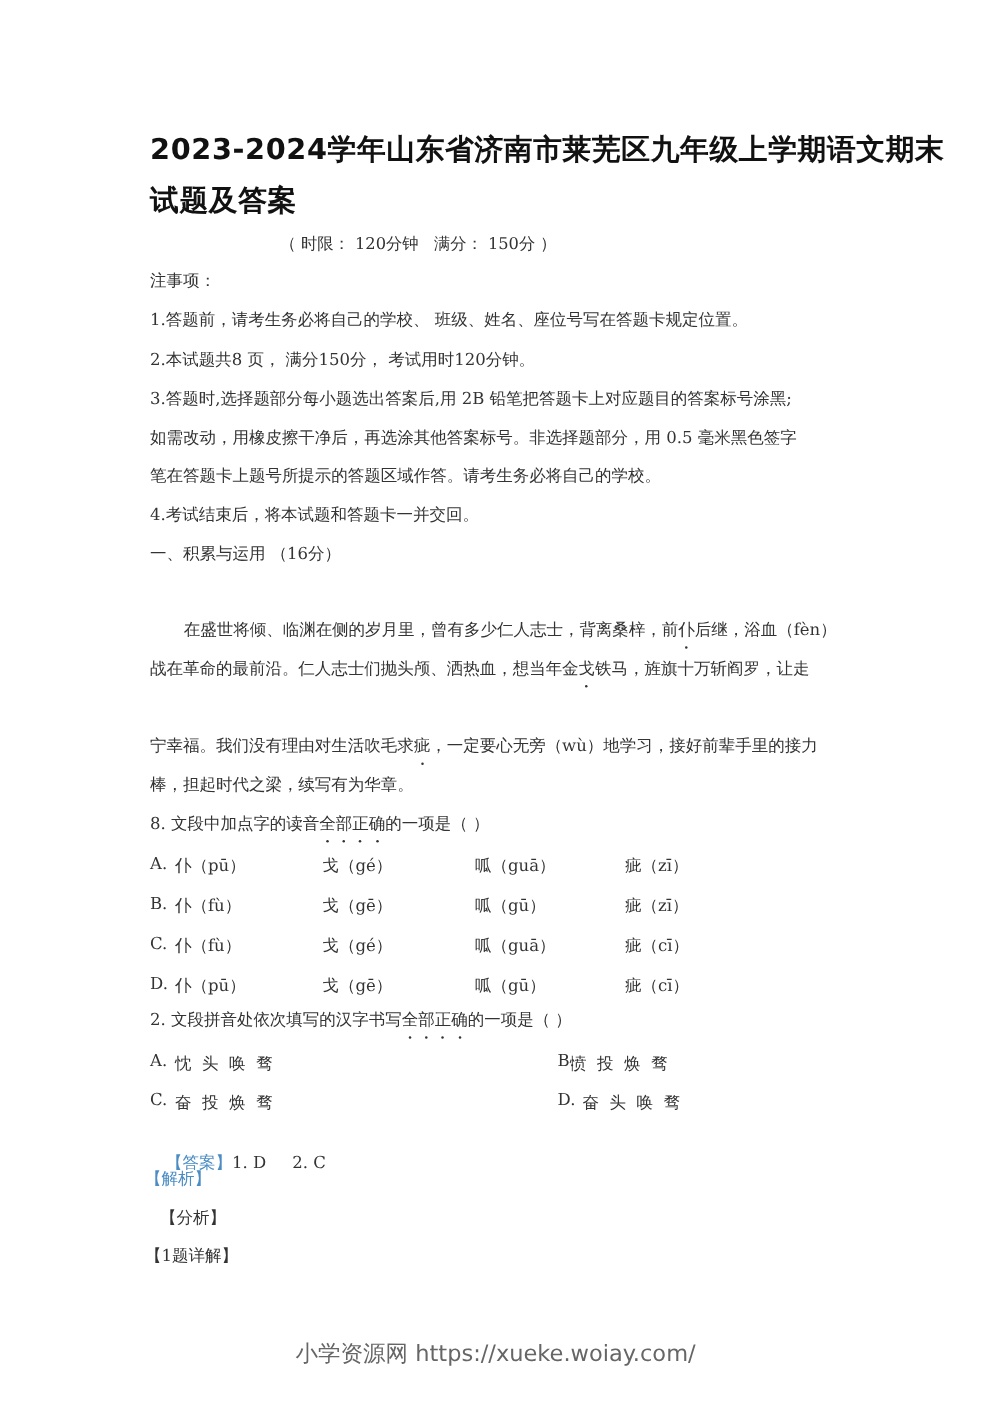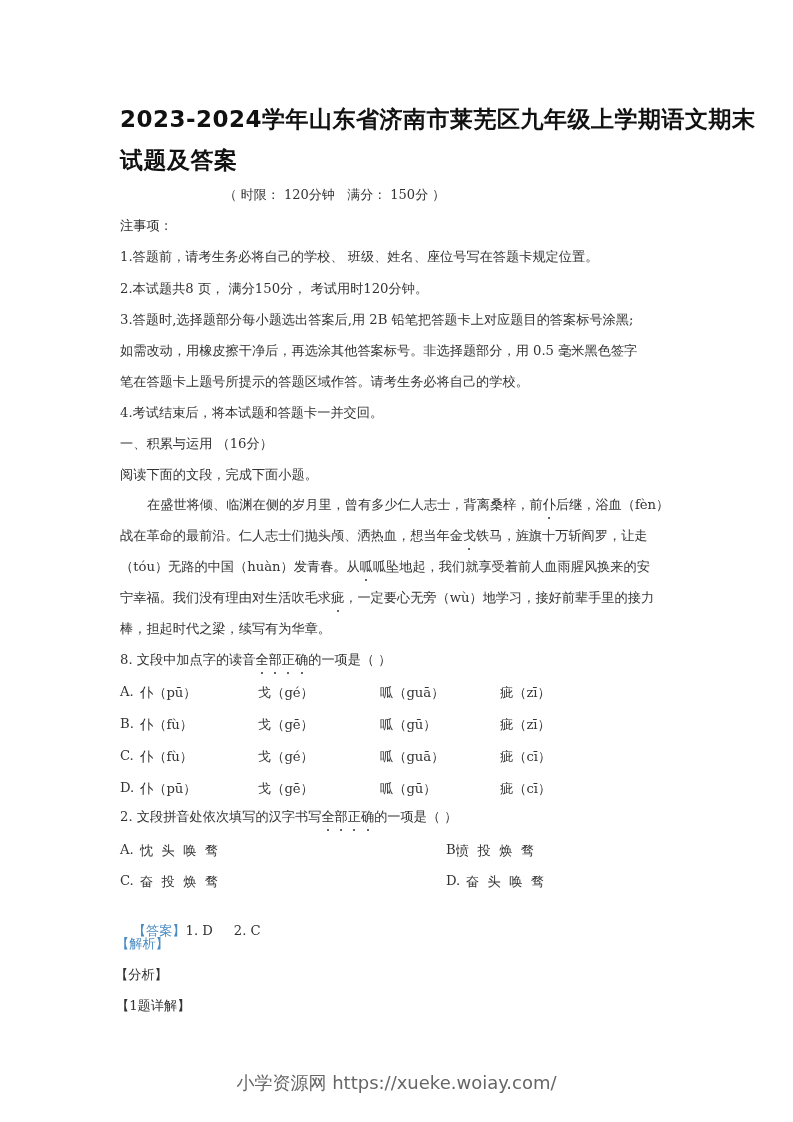--- a/index.html
+++ b/index.html
@@ -50,30 +50,26 @@
 
   <div class="line" style="top:217px">注事项：</div>
   <div class="line" style="top:248px">1.答题前，请考生务必将自己的学校、 班级、姓名、座位号写在答题卡规定位置。</div>
   <div class="line" style="top:280px">2.本试题共8 页，  满分150分，  考试用时120分钟。</div>
   <div class="line" style="top:311px">3.答题时,选择题部分每小题选出答案后,用 2B 铅笔把答题卡上对应题目的答案标号涂黑;</div>
   <div class="line" style="top:342px">如需改动，用橡皮擦干净后，再选涂其他答案标号。非选择题部分，用 0.5 毫米黑色签字</div>
   <div class="line" style="top:373px">笔在答题卡上题号所提示的答题区域作答。请考生务必将自己的学校。</div>
   <div class="line" style="top:404px">4.考试结束后，将本试题和答题卡一并交回。</div>
 
   <div class="line" style="top:435px">一、积累与运用  （16分）</div>
-  <div class="line" style="top:466px">阅读下面的文段，完成下面小题。</div>
 
   <div class="line indent" style="top:496px">
     <span>在盛世将倾、临渊在侧的岁月里，曾有多少仁人志士，背离桑梓，前</span><span class="dot">仆</span><span>后继，浴血（fèn）</span>
   </div>
   <div class="line" style="top:527px">
     <span>战在革命的最前沿。仁人志士们抛头颅、洒热血，想当年金</span><span class="dot">戈</span><span>铁马，旌旗十万斩阎罗，让走</span>
-  </div>
-  <div class="line" style="top:558px">
-    <span>（tóu）无路的中国（huàn）发青春。从</span><span class="dot">呱</span><span>呱坠地起，我们就享受着前人血雨腥风换来的安</span>
   </div>
   <div class="line" style="top:589px">
     <span>宁幸福。我们没有理由对生活吹毛求</span><span class="dot">疵</span><span>，一定要心无旁（wù）地学习，接好前辈手里的接力</span>
   </div>
   <div class="line" style="top:620px">棒，担起时代之梁，续写有为华章。</div>
 
   <div class="line" style="top:651px">
     <span>8.  文段中加点字的读音</span><span class="dot">全</span><span class="dot">部</span><span class="dot">正</span><span class="dot">确</span><span>的一项是（     ）</span>
   </div>
 
@@ -120,17 +116,17 @@
     <span style="left:0">C.</span>
     <span style="left:20px; white-space:pre">奋  投  焕  骛</span>
     <span style="left:326px">D.</span>
     <span style="left:346px; white-space:pre">奋  头  唤  骛</span>
   </div>
 
   <div class="line" style="top:904px; left:116px; white-space:pre">
     <span class="blue">【答案】</span><span>1. D     2. C</span>
   </div>
   <div class="line blue" style="top:935px; left:116px">【解析】</div>
-  <div class="line" style="top:966px; left:115px">【分析】</div>
+  <div class="line" style="top:966px; left:128px">【分析】</div>
   <div class="line" style="top:997px; left:116px">【1题详解】</div>
 
   <div class="footer">小学资源网 https://xueke.woiay.com/</div>
 </div>
 
 </body></html>

